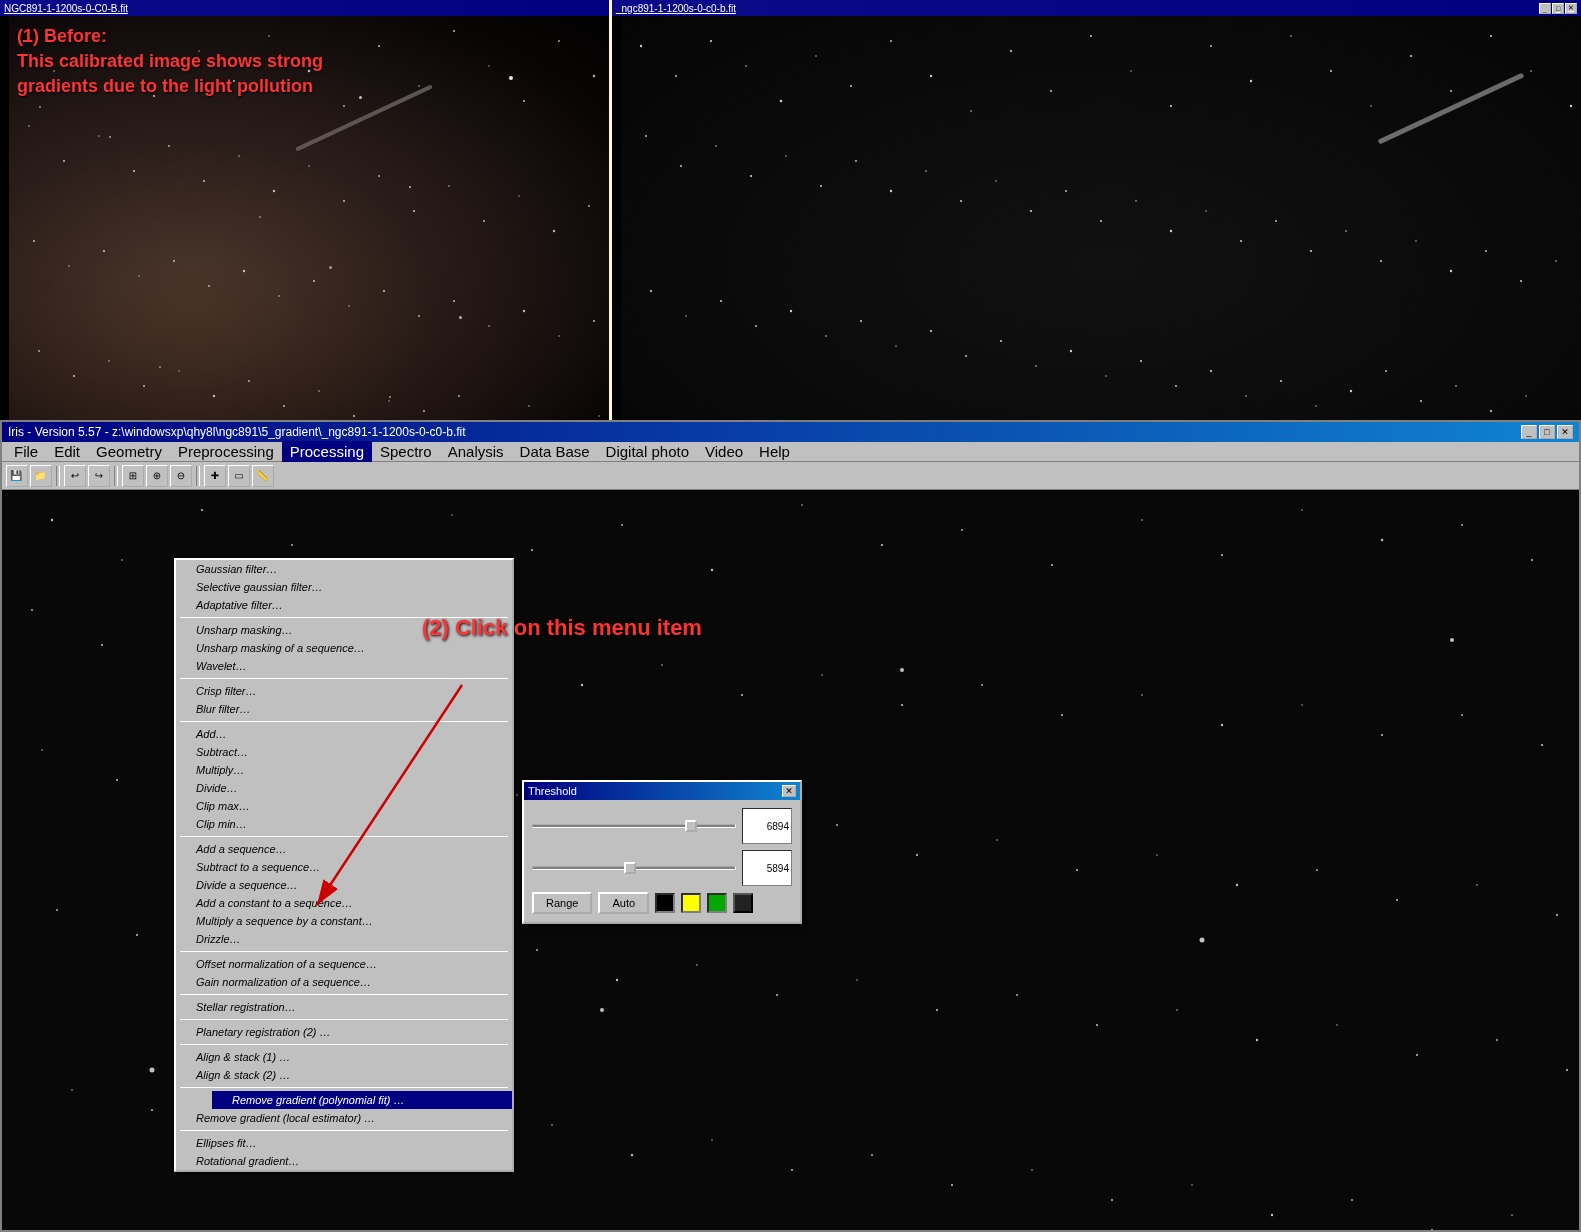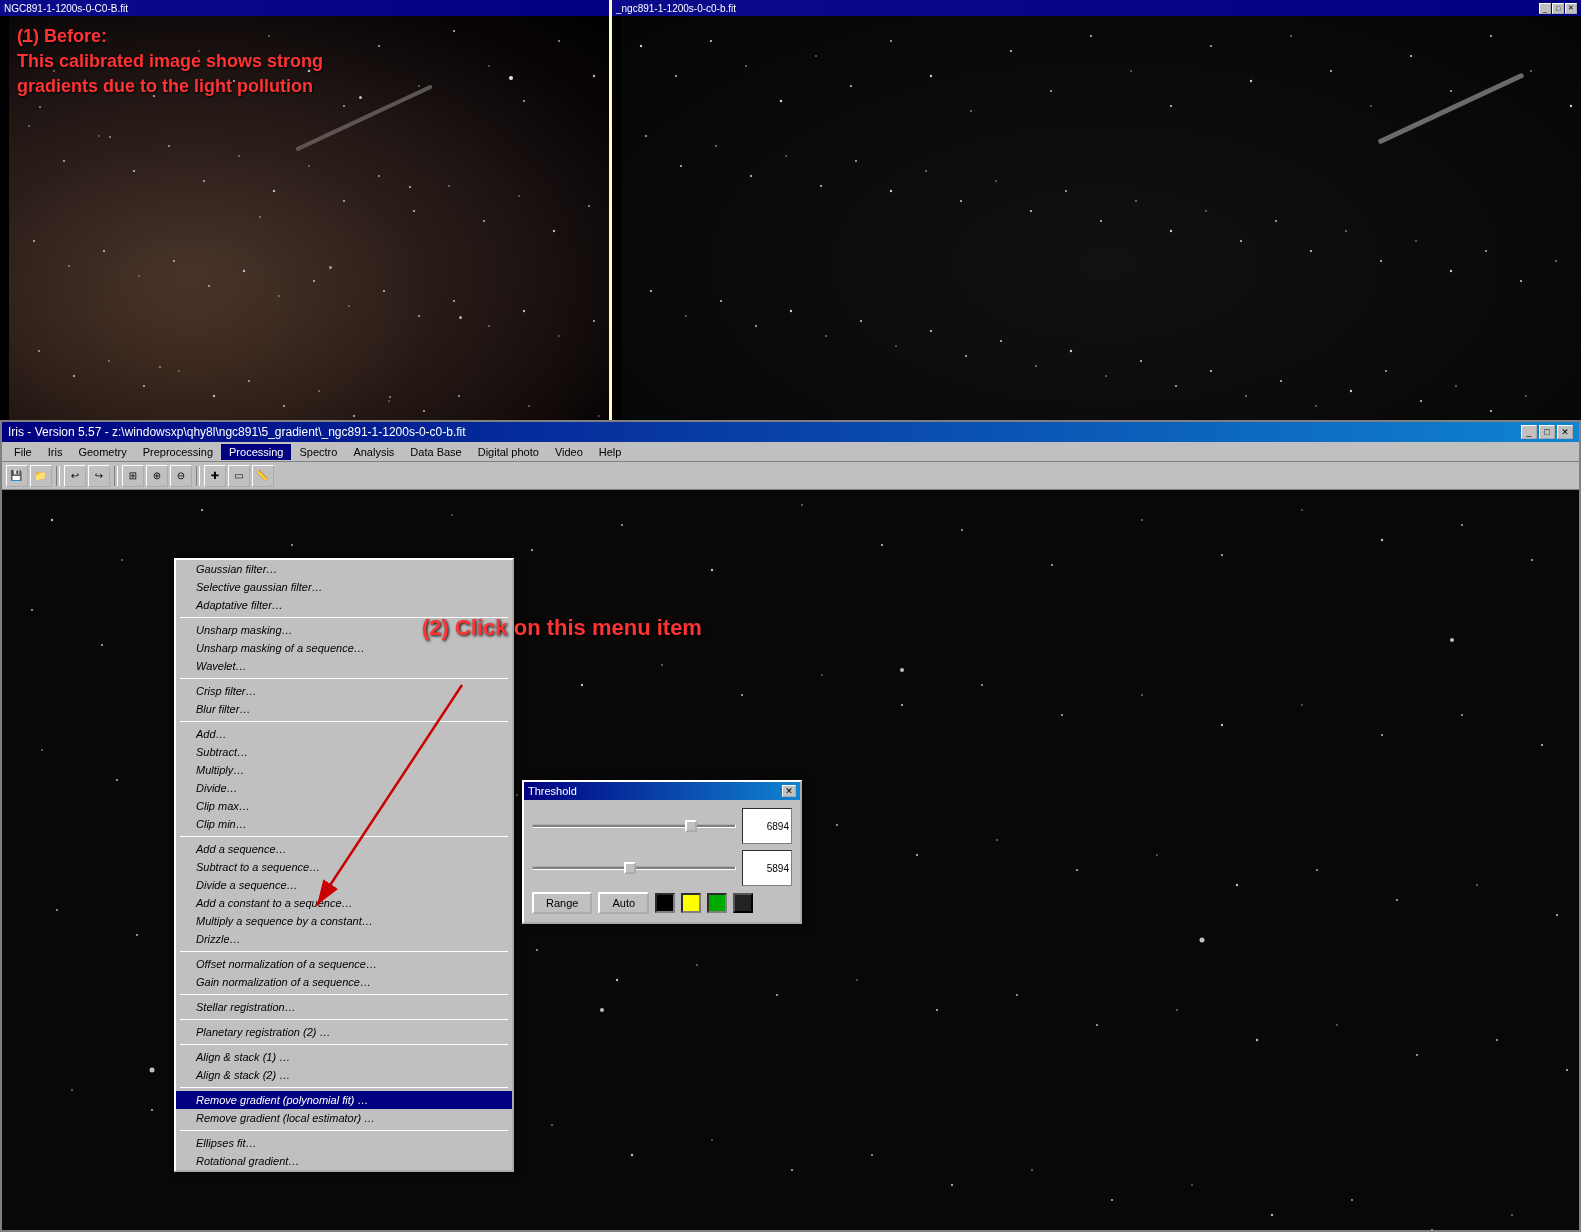--- a/index.html
+++ b/index.html
@@ -79,21 +79,21 @@
       background: #c0c0c0;
       display: flex;
       align-items: center;
       height: 20px;
       border-bottom: 1px solid #808080;
       padding: 0 4px;
     }
 
     .menu-item {
       padding: 2px 8px;
-      font-size: 11px;
+      font-size: 15px;
       color: #000;
       cursor: pointer;
       white-space: nowrap;
     }
 
     .menu-item:hover, .menu-item.active {
       background: #000080;
       color: #fff;
     }
 
@@ -160,20 +160,21 @@
       padding: 3px 20px;
       color: #000;
       cursor: pointer;
       white-space: nowrap;
       font-style: italic;
     }
 
     .dropdown-item.highlighted {
       background: #000080;
       color: #fff;
+      margin-left: 36px;
     }
 
     .dropdown-separator {
       height: 1px;
       background: #808080;
       margin: 3px 4px;
       border-bottom: 1px solid #fff;
     }
 
     
@@ -307,20 +308,21 @@
 
     .panel-titlebar-strip {
       background: linear-gradient(to right, #0a0a8a, #000080);
       color: white;
       font-size: 10px;
       padding: 1px 4px;
       height: 16px;
       display: flex;
       align-items: center;
       justify-content: space-between;
+      text-decoration: underline;
     }
 
     .panel-titlebar-btns {
       display: flex;
       gap: 1px;
     }
 
     .panel-tb-btn {
       width: 12px;
       height: 11px;
@@ -545,21 +547,21 @@
     <span style="font-size:12px;">Iris - Version 5.57 - z:\windowsxp\qhy8l\ngc891\5_gradient\_ngc891-1-1200s-0-c0-b.fit</span>
     <div class="app-titlebar-buttons">
       <div class="app-titlebar-btn">_</div>
       <div class="app-titlebar-btn">□</div>
       <div class="app-titlebar-btn">✕</div>
     </div>
   </div>
 
   <div class="menubar">
     <div class="menu-item">File</div>
-    <div class="menu-item">Iris</div>
+    <div class="menu-item">Edit</div>
     <div class="menu-item">Geometry</div>
     <div class="menu-item">Preprocessing</div>
     <div class="menu-item active">Processing</div>
     <div class="menu-item">Spectro</div>
     <div class="menu-item">Analysis</div>
     <div class="menu-item">Data Base</div>
     <div class="menu-item">Digital photo</div>
     <div class="menu-item">Video</div>
     <div class="menu-item">Help</div>
   </div>

